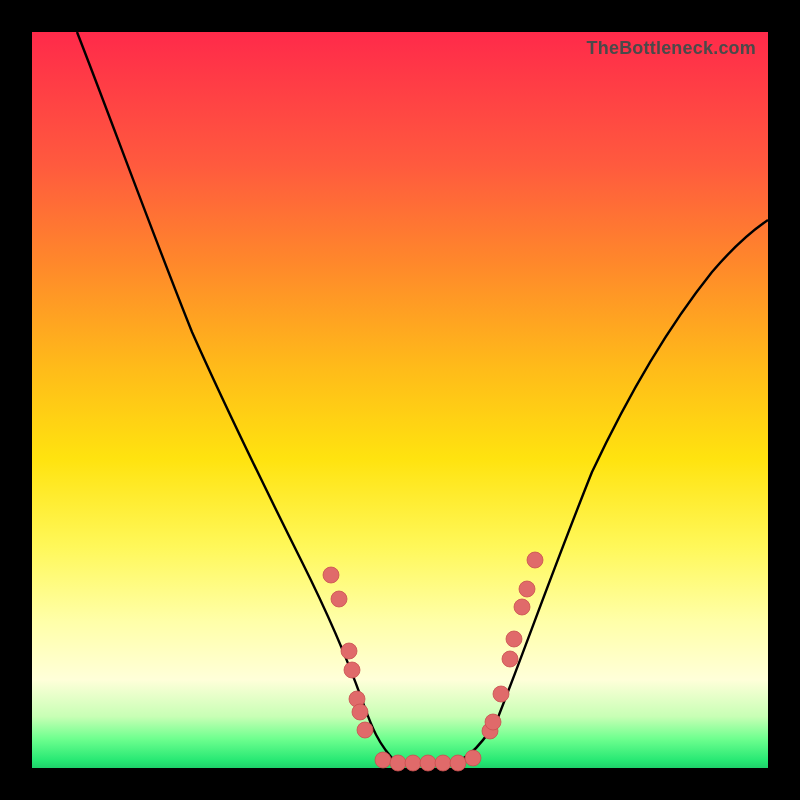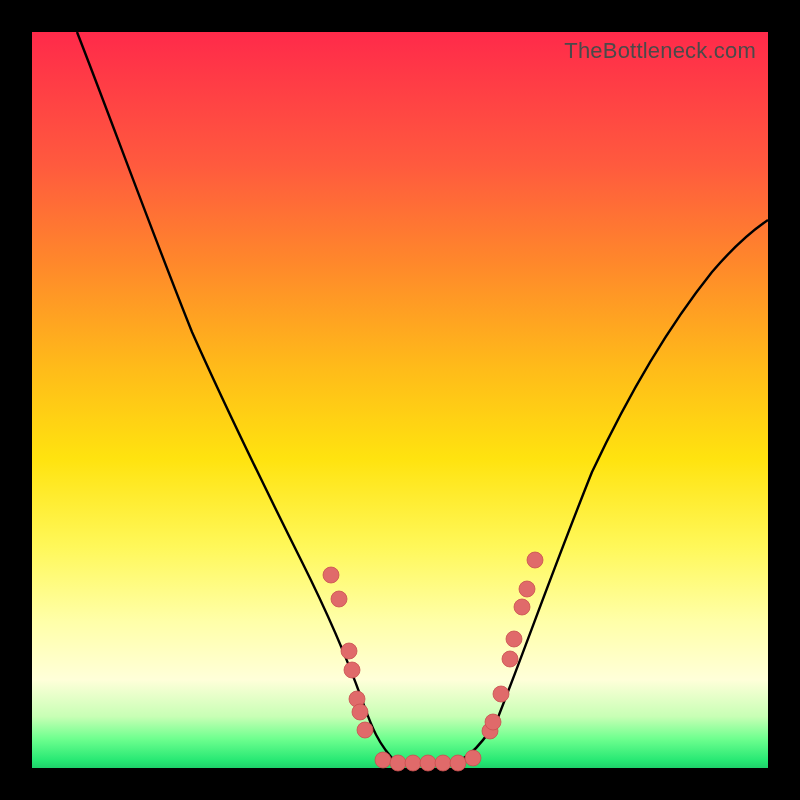--- a/index.html
+++ b/index.html
@@ -40,23 +40,24 @@
       #6fff8f 96%,
       #26e873 99%,
       #1ed16a 100%
     );
   }
   .watermark {
     position: absolute;
     top: 6px;
     right: 12px;
     color: #4a4a4a;
-    font-size: 22px;
+    font-size: 18px;
     letter-spacing: 0.2px;
     user-select: none;
+    font-weight: bold;
   }
   svg.curve {
     position: absolute;
     left: 0;
     top: 0;
     width: 736px;
     height: 736px;
     overflow: visible;
   }
 </style>

